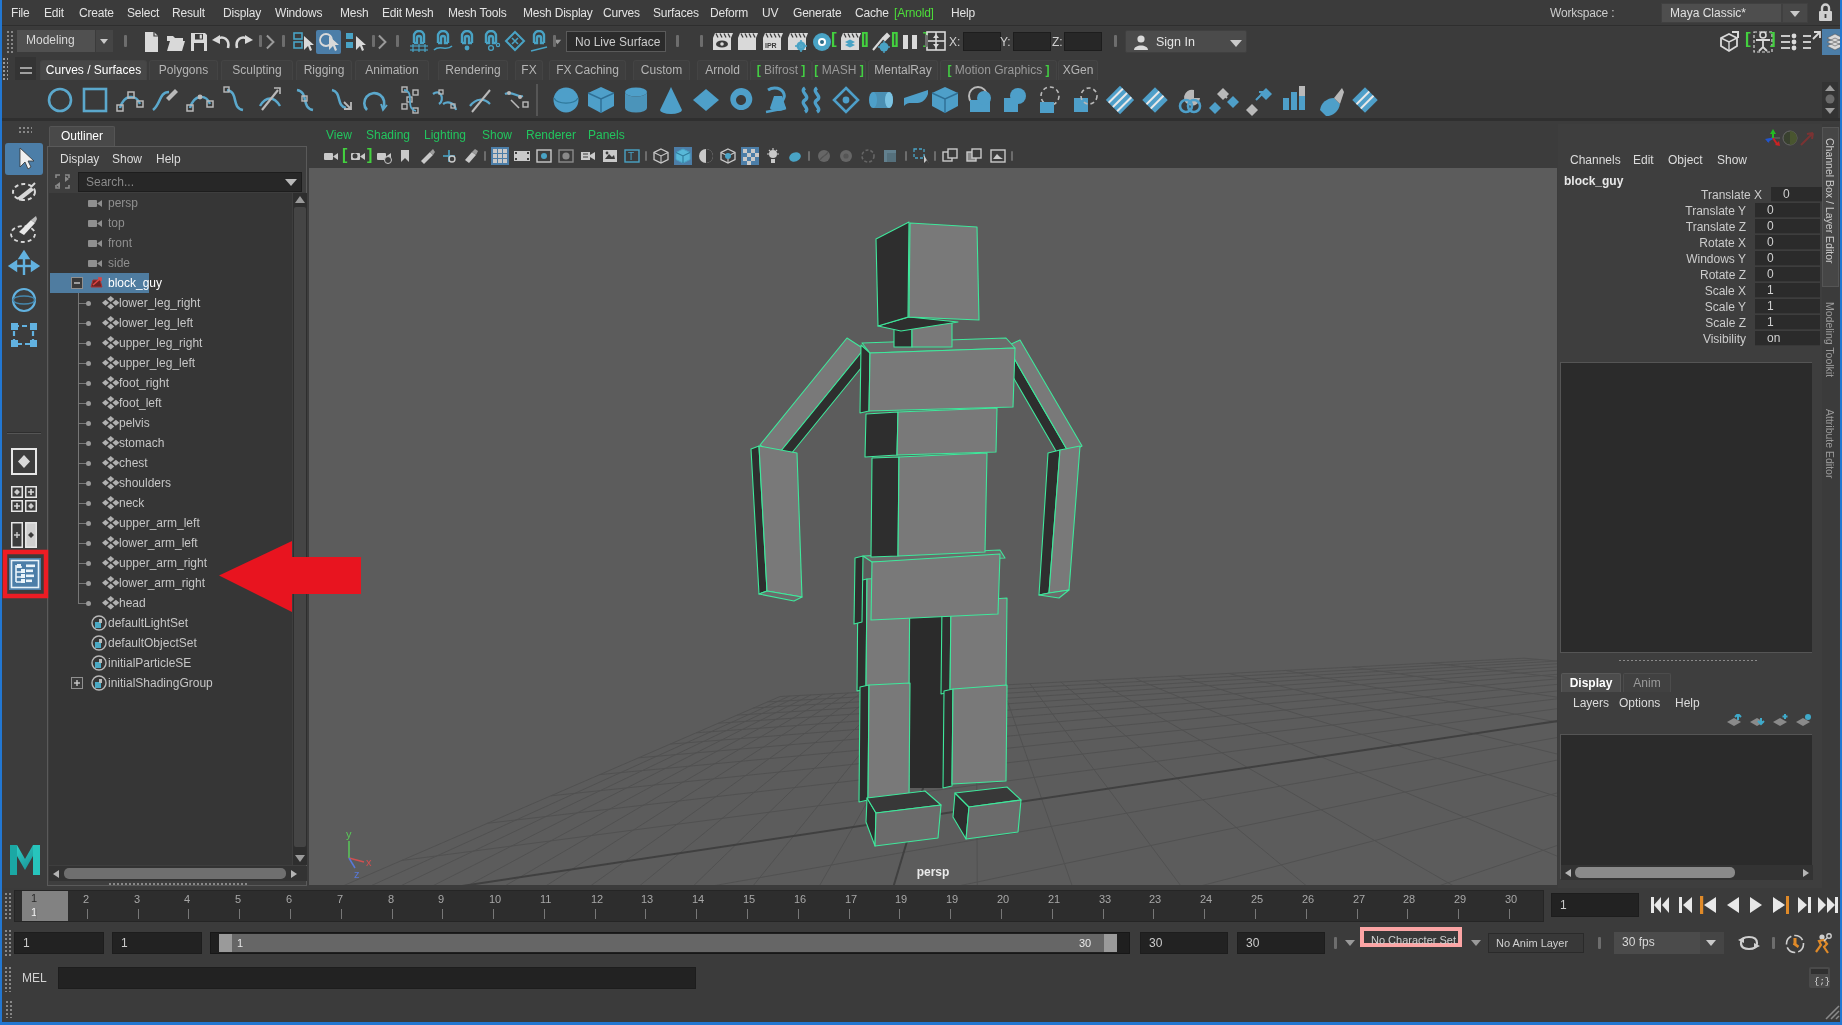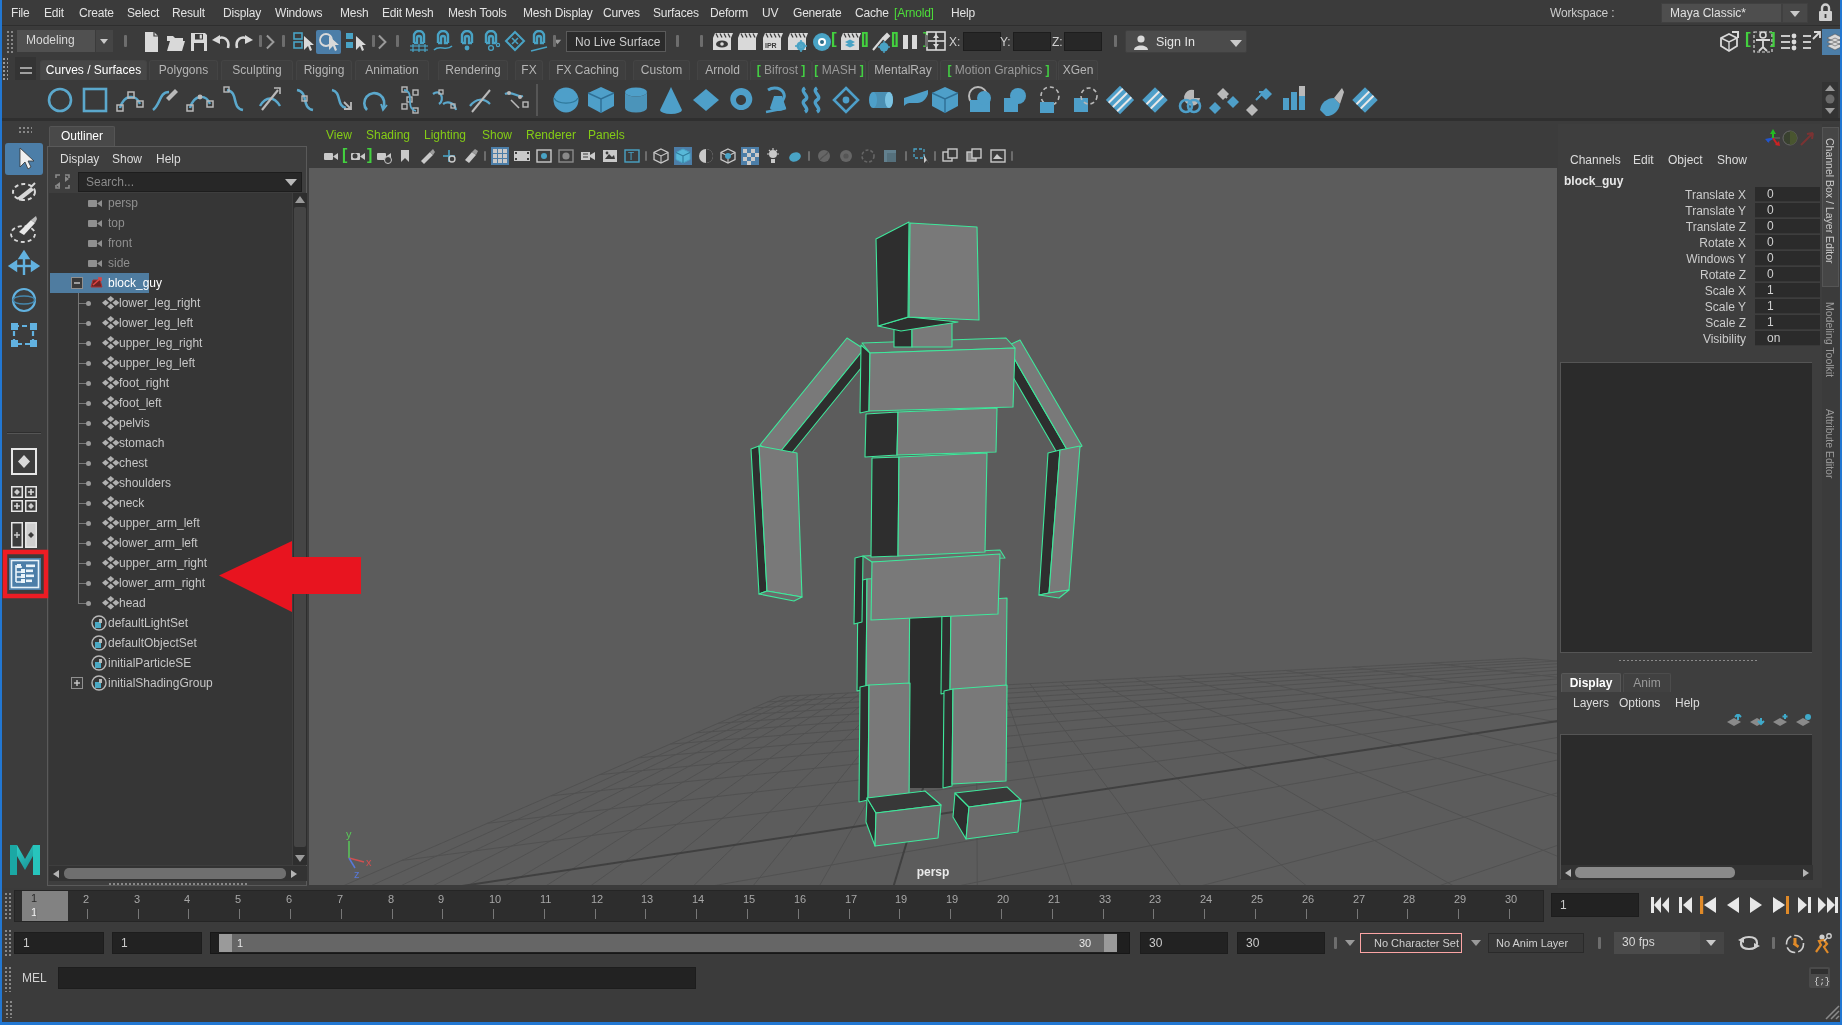--- a/index.html
+++ b/index.html
@@ -31,21 +31,21 @@
 #outliner { left:46px; top:124px; width:262px; height:764px; background:#3c3c3c; }
 #outTab { position:absolute; left:3px; top:2px; width:66px; height:20px; background:#494949; border:1px solid #555; border-bottom:none; color:#fff; font-size:12px; line-height:19px; text-align:center; border-radius:2px 2px 0 0;}
 #outPanel { position:absolute; left:1px; top:22px; width:260px; height:740px; background:#3e3e3e; border:1px solid #5a5a5a; }
 #outTree { position:absolute; left:1px; top:46px; width:243px; height:672px; background:#363636; overflow:hidden; }
 .orow { position:absolute; left:0; width:100%; height:20px; font-size:12px; color:#c6c6c6; white-space:nowrap; }
 .orow .lbl { position:absolute; top:3px; }
 .grayed { color:#8f8f8f; }
 
 #viewport { left:308px; top:124px; width:1250px; height:764px; background:#3c3c3c; }
 #vpmenu { position:absolute; left:0; top:0; width:100%; height:22px; }
-#vpmenu span { position:absolute; top:4px; font-size:12px; color:#84cc16; }
+#vpmenu span { position:absolute; top:4px; font-size:12px; color:#22c55e; }
 #vpicons { position:absolute; left:0; top:22px; width:100%; height:22px; }
 #vp3d { position:absolute; left:1px; top:44px; width:1248px; height:717px; background:#5c5c5c; overflow:hidden; }
 #vplabel { position:absolute; left:0; right:0; bottom:6px; text-align:center; font-size:12px; font-weight:bold; color:#eaeaea; }
 
 #channelbox { left:1558px; top:124px; width:264px; height:764px; background:#3e3e3e; }
 #sidebar { left:1822px; top:124px; width:17px; height:764px; background:#3b3b3b; }
 .vtext { position:absolute; left:2px; writing-mode:vertical-rl; font-size:10.5px; color:#9a9a9a; }
 .cbrow { position:absolute; font-size:12px; color:#cccccc; height:16px; }
 .cbrow .cl { position:absolute; right:76px; top:1px; }
 .cbrow .cf { position:absolute; left:197px; top:0; width:65px; height:15px; background:#2b2b2b; border-bottom:1px solid #383838; color:#d0d0d0; padding-left:12px; font-size:12px; }
@@ -1498,21 +1498,21 @@
       <path d="M12 16 L16 12 L17 17 Z" fill="#c22"></path>
 <circle cx="27" cy="9" r="7" fill="#39412f" stroke="#666"></circle>
       <path d="M27 2 A7 7 0 0 1 27 16 Z" fill="#49552f"></path>
 <path d="M38 16 L50 4 M50 4 L44 5 M50 4 L49 10" stroke="#7a3333" stroke-width="2" fill="none"></path>
     </svg>
 <span class="abs" style="left:12px;top:29px;font-size:12px;color:#dcdcdc">Channels</span>
 <span class="abs" style="left:75px;top:29px;font-size:12px;color:#dcdcdc">Edit</span>
 <span class="abs" style="left:110px;top:29px;font-size:12px;color:#dcdcdc">Object</span>
 <span class="abs" style="left:159px;top:29px;font-size:12px;color:#dcdcdc">Show</span>
 <span class="abs" style="left:6px;top:50px;font-size:12px;font-weight:bold;color:#e8e8e8">block_guy</span>
-<div class="cbrow" style="left:0;top:63px;width:264px">
+<div class="cbrow" style="left:16px;top:63px;width:264px">
       <span class="cl">Translate X</span>
       <span class="cf">0</span>
     </div>
 <div class="cbrow" style="left:0;top:79px;width:264px">
       <span class="cl">Translate Y</span>
       <span class="cf">0</span>
     </div>
 <div class="cbrow" style="left:0;top:95px;width:264px">
       <span class="cl">Translate Z</span>
       <span class="cf">0</span>
@@ -1704,21 +1704,21 @@
 <div class="abs" style="left:893px;top:1px;width:13px;height:18px;background:#9a9a9a;"></div>
 <span class="abs" style="left:26px;top:4px;font-size:11px;color:#e8e8e8">1</span>
 <span class="abs" style="left:868px;top:4px;font-size:11px;color:#e8e8e8;">30</span>
 </div>
 <div class="tfield" style="left:1140px;top:8px;width:88px;height:22px;line-height:21px;padding-left:8px;background:#222;">30</div>
 <div class="tfield" style="left:1237px;top:8px;width:88px;height:22px;line-height:21px;padding-left:8px;background:#222;">30</div>
 <div class="sepknob" style="left:1334px;top:13px"></div>
 <svg class="abs" style="left:1344px;top:15px" width="12" height="9">
       <path d="M1 1 L11 1 L6 7 Z" fill="#9a9a9a"></path>
     </svg>
-<div class="abs" style="left:1360px;top:9px;width:102px;height:20px;background:#383838;border:1px solid #fca5a5;font-size:11px;color:#cfcfcf;line-height:19px;padding-left:13px;">No Character Set</div>
+<div class="abs" style="left:1360px;top:3px;width:102px;height:20px;background:#383838;border:4px solid #fca5a5;font-size:11px;color:#cfcfcf;line-height:19px;padding-left:7px;">No Character Set</div>
 <svg class="abs" style="left:1470px;top:15px" width="12" height="9">
       <path d="M1 1 L11 1 L6 7 Z" fill="#9a9a9a"></path>
     </svg>
 <div class="abs" style="left:1488px;top:9px;width:96px;height:20px;background:#383838;border:1px solid #2a2a2a;font-size:11px;color:#cfcfcf;line-height:19px;padding-left:7px;">No Anim Layer</div>
 <div class="sepknob" style="left:1598px;top:13px"></div>
 <div class="abs" style="left:1614px;top:8px;width:86px;height:22px;background:#4b4b4b;font-size:12px;color:#d8d8d8;line-height:21px;padding-left:8px;">30 fps</div>
 <div class="abs" style="left:1700px;top:8px;width:24px;height:22px;background:#454545;">
       <svg width="22" height="20">
         <path d="M6 8 L16 8 L11 14 Z" fill="#c9c9c9"></path>
       </svg>

